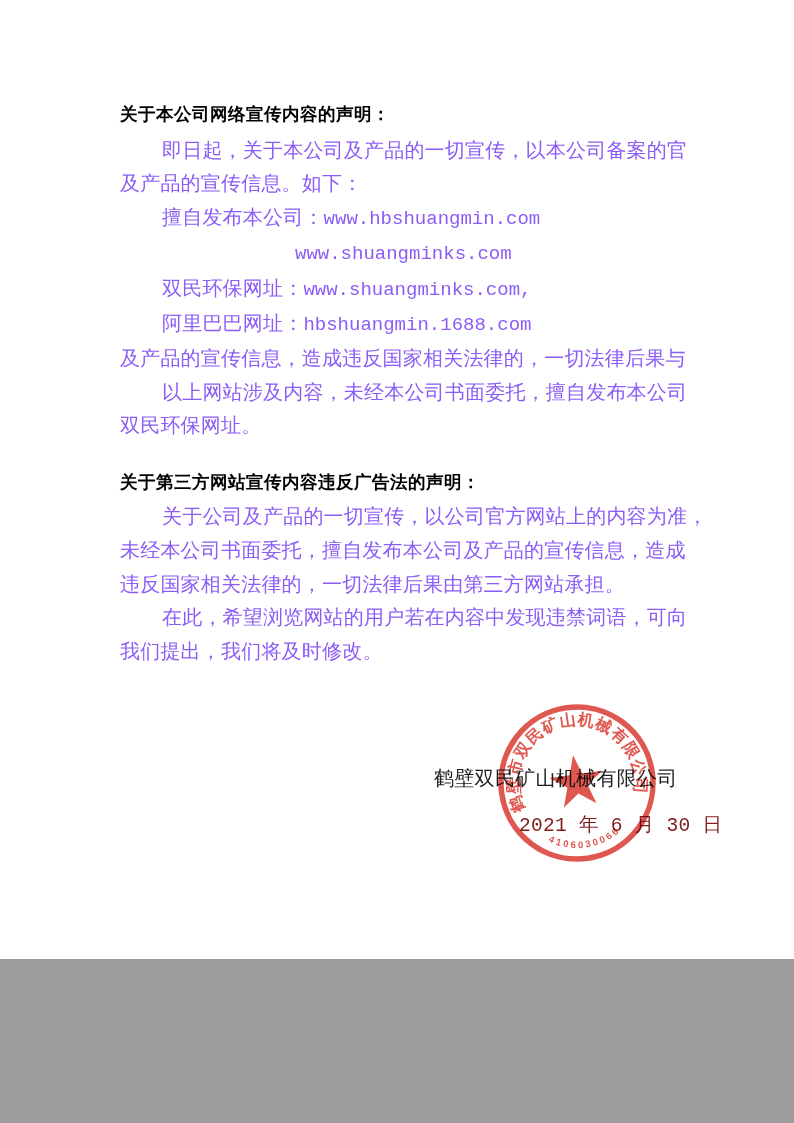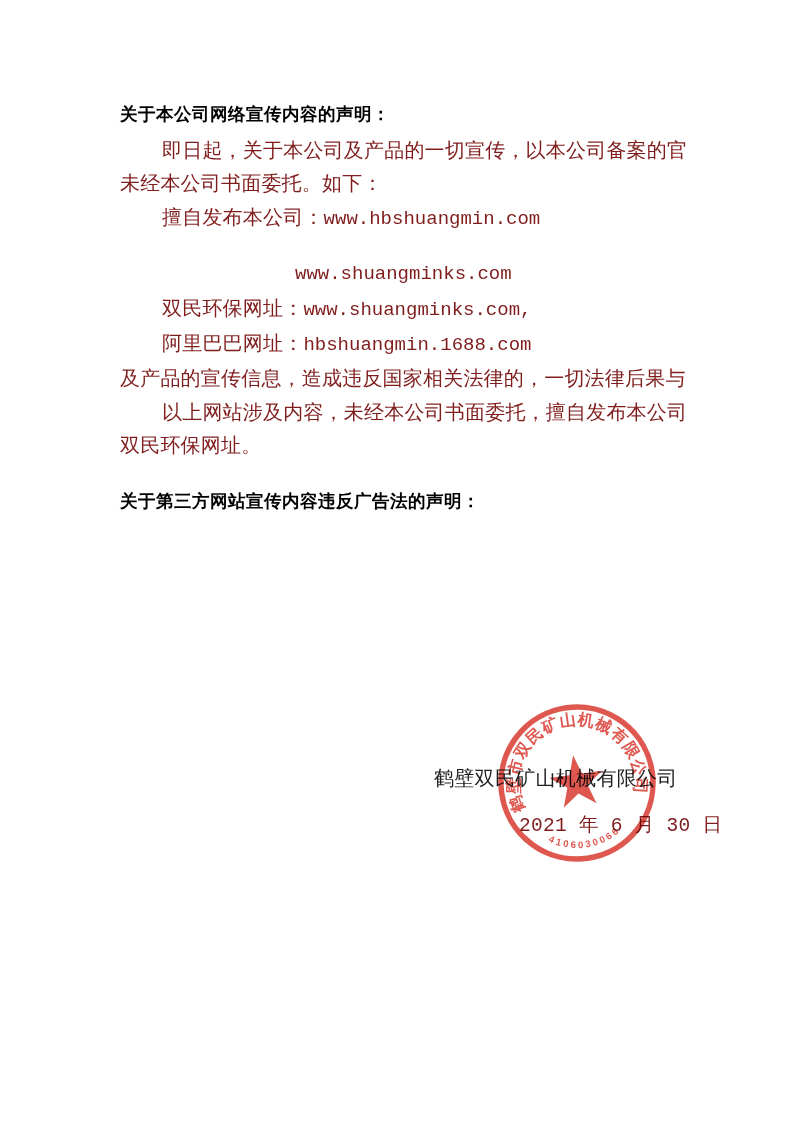--- a/index.html
+++ b/index.html
@@ -1,20 +1,20 @@
 <!DOCTYPE html>
 <html><head>
 <meta charset="utf-8">
 <style>
   * { margin: 0; padding: 0; box-sizing: border-box; }
   html, body { background: #9c9c9c; }
   .page {
     position: relative;
     width: 794px;
-    height: 1123px;
+    height: 959px;
     margin: 0 auto;
     background: #ffffff;
     overflow: hidden;
     font-family: "Liberation Serif", serif;
     color: #1e1e1e;
   }
   .heading {
     position: absolute;
     left: 120px;
     font-family: "Liberation Sans", sans-serif;
@@ -23,26 +23,26 @@
     letter-spacing: 0.5px;
     color: #000000;
     white-space: nowrap;
   }
   .block {
     position: absolute;
     left: 120px;
     width: 572px;
     font-size: 20px;
     line-height: 33.4px;
-    color: #7f1d1d;
+    color: #8b5cf6;
   }
   .block2 { line-height: 33.8px; }
   .line { white-space: nowrap; letter-spacing: 0.2px; }
   .indent { padding-left: 42px; }
-  .url-align { padding-left: 175px; margin-top: 20px; }
+  .url-align { padding-left: 175px; }
   .url {
     font-family: Liberation Mono, monospace;
     font-size: 19px;
     letter-spacing: 0;
   }
   .company-line {
     position: absolute;
     left: 434px;
     top: 765px;
     font-size: 20px;
@@ -85,42 +85,49 @@
 </style>
 </head>
 <body>
 
 <div class="page">
 
   <div class="heading" style="top:102px">关于本公司网络宣传内容的声明：</div>
 
   <div class="block" style="top:134px">
     <div class="line indent">即日起，关于本公司及产品的一切宣传，以本公司备案的官</div>
-    <div class="line">未经本公司书面委托。如下：</div>
+    <div class="line">及产品的宣传信息。如下：</div>
 
     <div class="line indent">
       <span>擅自发布本公司：</span><span class="url">www.hbshuangmin.com</span>
     </div>
     <div class="line url-align">
       <span class="url">www.shuangminks.com</span>
     </div>
     <div class="line indent">
       <span>双民环保网址：</span><span class="url">www.shuangminks.com,</span>
     </div>
     <div class="line indent">
       <span>阿里巴巴网址：</span><span class="url">hbshuangmin.1688.com</span>
     </div>
 
     <div class="line">及产品的宣传信息，造成违反国家相关法律的，一切法律后果与</div>
     <div class="line indent">以上网站涉及内容，未经本公司书面委托，擅自发布本公司</div>
     <div class="line">双民环保网址。</div>
   </div>
 
-  <div class="heading" style="top:489px">关于第三方网站宣传内容违反广告法的声明：</div>
+  <div class="heading" style="top:470px">关于第三方网站宣传内容违反广告法的声明：</div>
 
+  <div class="block block2" style="top:500px">
+    <div class="line indent">关于公司及产品的一切宣传，以公司官方网站上的内容为准，</div>
+    <div class="line">未经本公司书面委托，擅自发布本公司及产品的宣传信息，造成</div>
+    <div class="line">违反国家相关法律的，一切法律后果由第三方网站承担。</div>
+    <div class="line indent">在此，希望浏览网站的用户若在内容中发现违禁词语，可向</div>
+    <div class="line">我们提出，我们将及时修改。</div>
+  </div>
 
   <div class="company-line">鹤壁双民矿山机械有限公司</div>
 
   <div class="date-line">2021 年 6 月 30 日</div>
 
   <div class="seal">
     <svg width="170" height="170" viewBox="-85 -85 170 170">
       <defs>
         <path id="sealArcTop" d="M -54,21.5 A 58.1,58.1 0 1 1 54,21.5" fill="none"></path>
         <path id="sealArcBottom" d="M -50,41.6 A 65,65 0 0 0 50,41.6" fill="none"></path>

